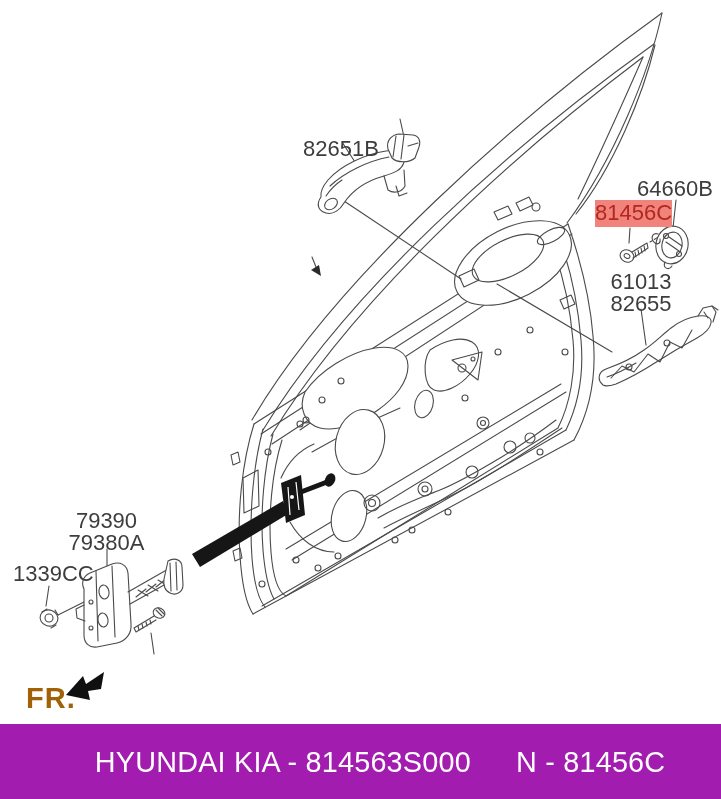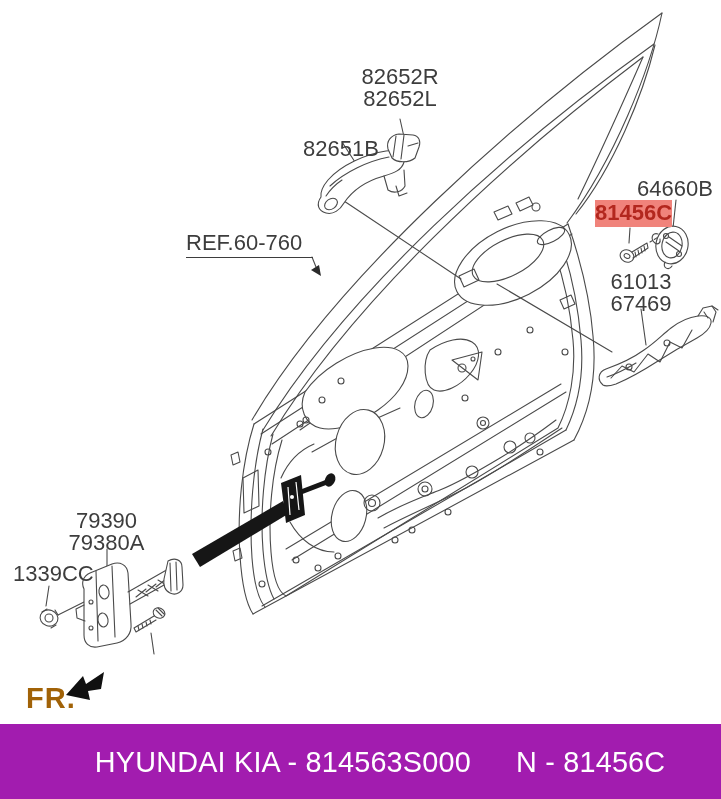--- a/index.html
+++ b/index.html
@@ -11,21 +11,21 @@
   svg.art{position:absolute;left:0;top:0;}
   .callout{
     position:absolute;color:#3d3d3d;font-size:22px;line-height:22px;
     text-align:center;white-space:nowrap;letter-spacing:0px;
   }
   .callout span{display:block;}
   .ref{
     text-align:left;border-bottom:1.6px solid #3d3d3d;padding-bottom:3px;
   }
   .hl{
-    height:27px;line-height:26px;font-weight:bold;
+    height:27px;line-height:26px;font-weight:normal;
   }
   .fr{
     font-weight:bold;color:#a16207;font-size:29px;line-height:29px;letter-spacing:1px;
   }
   #footer-bar{
     position:absolute;left:0;top:724px;width:721px;height:75px;
     display:flex;align-items:center;justify-content:center;gap:34px;
   }
   #footer-bar span{
     font-size:30px;letter-spacing:0.2px;white-space:nowrap;
@@ -218,36 +218,31 @@
       <circle cx="292" cy="497" r="2" fill="#ffffff"></circle>
       <path d="M301 492 L327 482" stroke="#161616" stroke-width="5" fill="none"></path>
       <ellipse cx="330" cy="480" rx="5" ry="7" transform="rotate(25 330 480)" fill="#161616"></ellipse>
     </g>
 
     <g>
       <polygon points="66,695 83,676 86,684 104,672 101,689 88,691 90,700" fill="#101010"></polygon>
     </g>
   </svg>
 
-  <div class="callout" style="left:353px;top:66px;width:94px;">
-    <span>82652R</span>
-    <span>82652L</span>
-  </div>
 
   <div class="callout" style="left:294px;top:121px;width:94px;margin-top:17px;">82651B</div>
 
-  <div class="callout ref" style="left:186px;top:232px;width:127px;">REF.60-760</div>
 
   <div class="callout" style="left:632px;top:178px;width:86px;">64660B</div>
 
   <div class="callout hl" style="left:595px;top:200px;width:77px;background:#F0837B;color:#B3271E;">81456C</div>
 
   <div class="callout" style="left:596px;top:271px;width:90px;">
     <span>61013</span>
-    <span>67469</span>
+    <span>82655</span>
   </div>
 
   <div class="callout" style="left:58px;top:510px;width:97px;">
     <span>79390</span>
     <span>79380A</span>
   </div>
 
   <div class="callout" style="left:13px;top:563px;width:73px;">1339CC</div>
 
 

